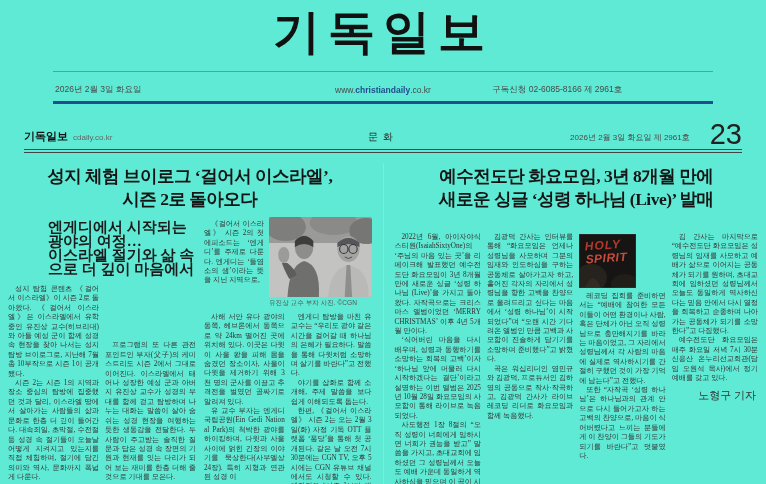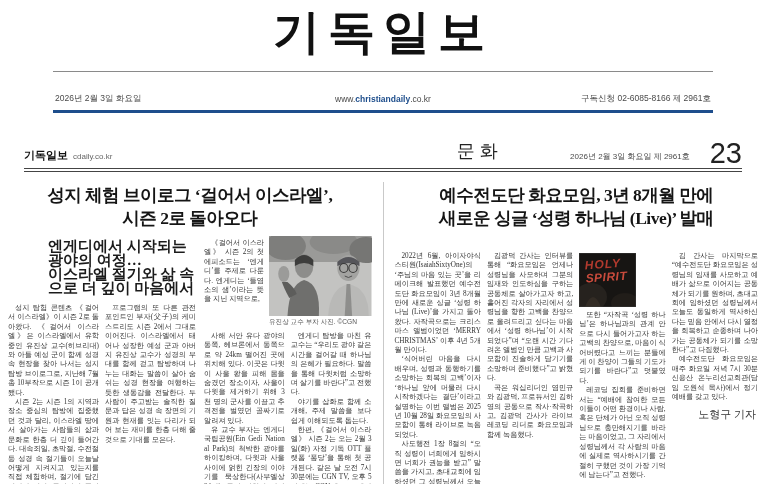--- a/index.html
+++ b/index.html
@@ -1,33 +1,33 @@
 <!DOCTYPE html>
 <html><head>
 <meta charset="utf-8">
 <style>
   html,body{margin:0;padding:0;background:#e8e8e8;}
-  .page{position:relative;width:766px;height:484px;background:#ffffff;overflow:hidden;
+  .page{position:relative;width:766px;height:484px;background:#5eead4;overflow:hidden;
         font-family:"Liberation Serif",serif;color:#222;margin:0 auto;}
   
   .masthead-title{margin:0;padding-top:6px;text-align:center;font-size:47px;line-height:52px;
         font-weight:900;letter-spacing:8px;color:#111;}
   .info-row{width:656px;margin:13px auto 0;border-top:1px solid #8a8a8a;border-bottom:3px solid #1e4e8c;
-        display:flex;align-items:center;padding:21px 2px 5px;
+        display:flex;align-items:center;padding:12px 2px 5px;
         font-family:"Liberation Sans",sans-serif;font-size:8.5px;color:#4a4a4a;}
   .info-row .zone{flex:1;}
   .info-row .zc{text-align:center;}
-  .info-row .zr{text-align:right;}
+  .info-row .zr{}
   .url b{color:#1e4e8c;font-weight:bold;}
   
   .section-bar{width:718px;margin:10px auto 0;display:flex;align-items:flex-end;}
   .section-bar .zone{flex:1;}
   .sb-left{font-size:8px;color:#666;font-family:"Liberation Sans",sans-serif;padding-bottom:3px;}
   .sb-brand{font-size:11px;font-weight:bold;color:#111;margin-right:5px;}
-  .sb-center{text-align:right;font-size:18px;letter-spacing:5px;color:#222;padding-bottom:3px;margin-top:16px;}
+  .sb-center{text-align:center;font-size:10px;letter-spacing:5px;color:#222;padding-bottom:3px;margin-top:16px;}
   .sb-right{display:flex;justify-content:flex-end;align-items:flex-end;gap:20px;}
   .sb-edition{font-size:8px;color:#4a4a4a;font-family:"Liberation Sans",sans-serif;padding-bottom:4px;}
   .sb-page{font-size:29px;line-height:26px;font-weight:400;color:#222;
         font-family:"Liberation Sans",sans-serif;}
   .section-rule{width:718px;margin:2px auto 0;border-top:1px solid #444;border-bottom:1px solid #444;height:2px;}
   
   .articles{display:flex;padding:10px 8px 0;gap:11px;height:333px;overflow:hidden;}
   .v-divider{width:1px;background:#c9c9c9;}
   article{flex:1;min-width:0;}
   .headline{margin:2px 0 0;text-align:center;font-size:17.5px;line-height:23px;font-weight:700;
@@ -36,21 +36,21 @@
   .bp{margin:0;font-size:7.2px;line-height:9.4px;text-align:justify;text-indent:7px;
       color:#333;word-break:break-all;}
   .cols{display:flex;gap:6px;}
   .col{flex:1;min-width:0;}
   .byline{text-align:right;font-size:11px;color:#333;margin-top:4px;padding-right:2px;}
   
   .la-body{display:flex;gap:8px;margin-top:9px;}
   .la-half-l{width:188px;flex:none;}
   .la-half-r{flex:1;min-width:0;margin-top:-3px;}
   .subhead{padding-left:40px;font-size:15px;line-height:14px;font-weight:700;color:#1b1b1b;}
-  .la-half-l .cols{margin-top:9px;}
+  .la-half-l .cols{margin-top:9px;align-items:flex-end;}
   .la-toprow{display:flex;gap:5px;}
   .la-narrow{width:60px;flex:none;padding-top:3px;}
   .photo{margin:0;flex:1;min-width:0;}
   .photo svg{display:block;width:100%;height:80px;}
   .photo figcaption{font-family:"Liberation Sans",sans-serif;font-size:6.6px;color:#555;margin-top:2px;}
   .la-half-r .cols{margin-top:5px;}
   
   .ra-body{display:flex;gap:6px;margin-top:22px;}
   .album{display:block;width:57px;height:54px;margin:1px 0 4px;}
   .album-title1{font-family:"Liberation Sans",sans-serif;font-weight:bold;font-style:italic;
@@ -172,22 +172,22 @@
             <ellipse cx="12" cy="44" rx="16" ry="14" fill="#26221e"></ellipse>
             <ellipse cx="46" cy="50" rx="14" ry="10" fill="#211d19"></ellipse>
             <path d="M6 54 Q14 34 22 54 Z" fill="#332c25"></path>
             <g transform="rotate(-4 28 16)">
               <text class="album-title1" x="6" y="15">HOLY</text>
               <text class="album-title2" x="6" y="28">SPIRIT</text>
             </g>
             <rect x="0" y="0" width="57" height="54" fill="none" stroke="#3a3a3a" stroke-width="1"></rect>
           </svg>
           <div>
+              <p class="bp">레코딩 집회를 준비하면서는 “예배에 참여한 모든 이들이 어떤 환경이나 사람, 혹은 단체가 아닌 오직 성령님으로 충만해지기를 바라는 마음이었고, 그 자리에서 성령님께서 각 사람의 마음에 실제로 역사하시기를 간절히 구했던 것이 가장 기억에 남는다”고 전했다.</p>
               <p class="bp">또한 “자작곡 ‘성령 하나님’은 하나님과의 관계 안으로 다시 들어가고자 하는 고백의 찬양으로, 마음이 식어버렸다고 느끼는 분들에게 이 찬양이 그들의 기도가 되기를 바란다”고 덧붙였다.</p>
-              <p class="bp">레코딩 집회를 준비하면서는 “예배에 참여한 모든 이들이 어떤 환경이나 사람, 혹은 단체가 아닌 오직 성령님으로 충만해지기를 바라는 마음이었고, 그 자리에서 성령님께서 각 사람의 마음에 실제로 역사하시기를 간절히 구했던 것이 가장 기억에 남는다”고 전했다.</p>
             </div>
         </div>
         <div class="col">
           <div>
               <p class="bp">김 간사는 마지막으로 “예수전도단 화요모임은 성령님의 임재를 사모하고 예배가 삶으로 이어지는 공동체가 되기를 원하며, 초대교회에 임하셨던 성령님께서 오늘도 동일하게 역사하신다는 믿음 안에서 다시 열정을 회복하고 순종하며 나아가는 공동체가 되기를 소망한다”고 다짐했다.</p>
               <p class="bp">예수전도단 화요모임은 매주 화요일 저녁 7시 30분 신용산 온누리선교회관(담임 오원석 목사)에서 정기예배를 갖고 있다.</p>
             </div>
           <div class="byline">노형구 기자</div>
         </div>
       </div>

